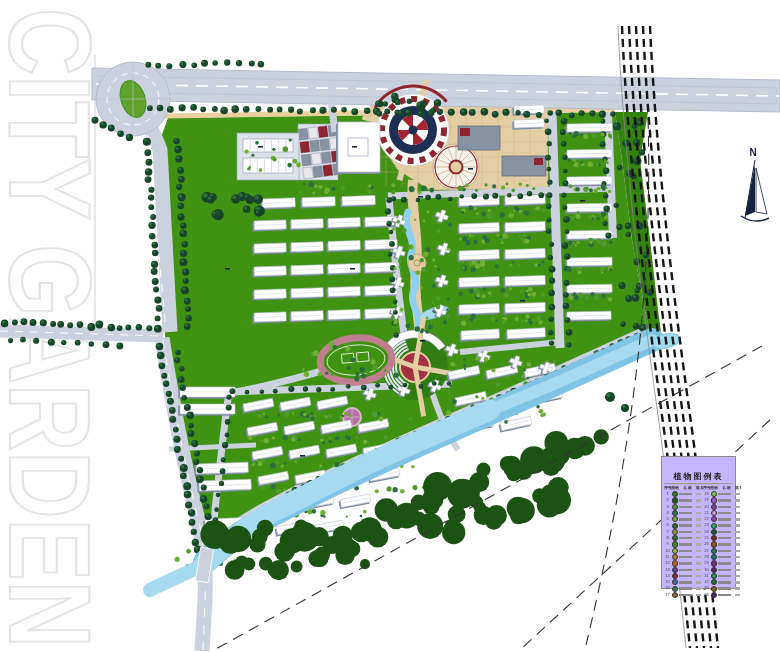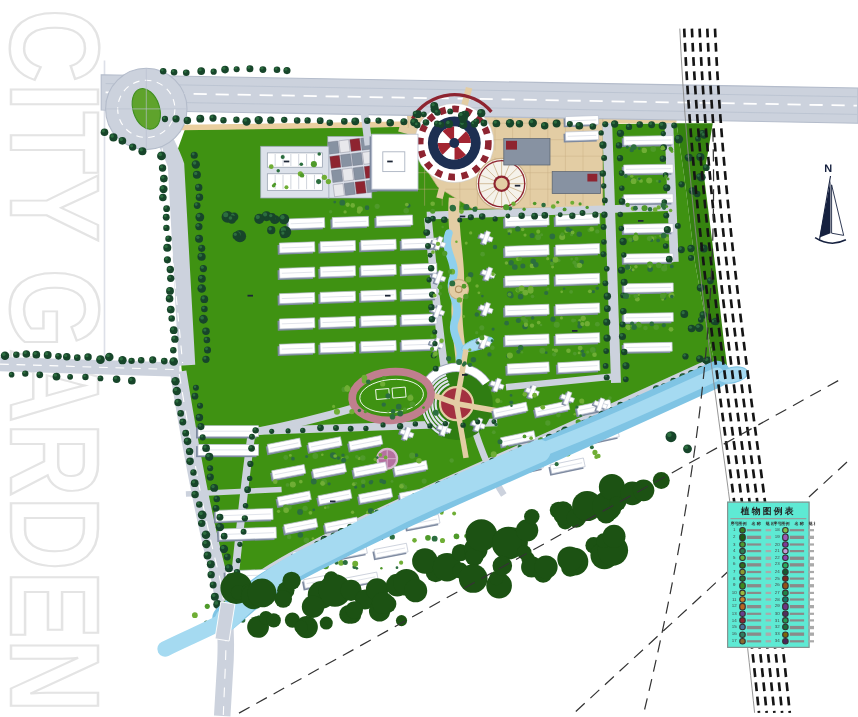--- a/index.html
+++ b/index.html
@@ -1,20 +1,20 @@
 <!DOCTYPE html>
 <html><head>
 <meta charset="utf-8">
 <style>
   html,body{margin:0;padding:0;background:#fff;}
   .canvas{position:relative;width:780px;height:652px;background:#fff;overflow:hidden;
           font-family:"Liberation Sans",sans-serif;}
   svg{position:absolute;left:0;top:0;}
-  #legend{position:absolute;left:661px;top:456px;width:75px;height:133px;background:#5eead4;
-          border:1px solid #8a8a8a;box-sizing:border-box;padding:2px 2px 1px 2px;}
+  #legend{position:absolute;left:661px;top:456px;width:75px;height:133px;background:#c4b5fd;
+          border:1px solid #8a8a8a;box-sizing:border-box;padding:14px 2px 1px 2px;}
   .legend-title{font-size:8px;font-weight:bold;text-align:center;letter-spacing:2px;color:#222;
           border-bottom:1px solid #999;padding-bottom:1px;margin-bottom:1px;white-space:nowrap;}
   .legend-grid{display:grid;grid-template-columns:7px 8px 17px 7px 7px 8px 17px 6px;align-items:center;}
   .lh{font-size:3.8px;font-weight:bold;color:#333;line-height:6px;text-align:center;white-space:nowrap;overflow:hidden;}
   .ln{font-size:4px;color:#444;line-height:6.3px;text-align:center;}
   .ld{width:4.2px;height:4.2px;border-radius:50%;border:0.5px solid #333;margin:0 auto;}
   .lb{height:2.4px;background:#8a8a8a;width:13px;}
   .ls{height:2.4px;background:#aaa;width:5px;}
 </style>
 </head>

